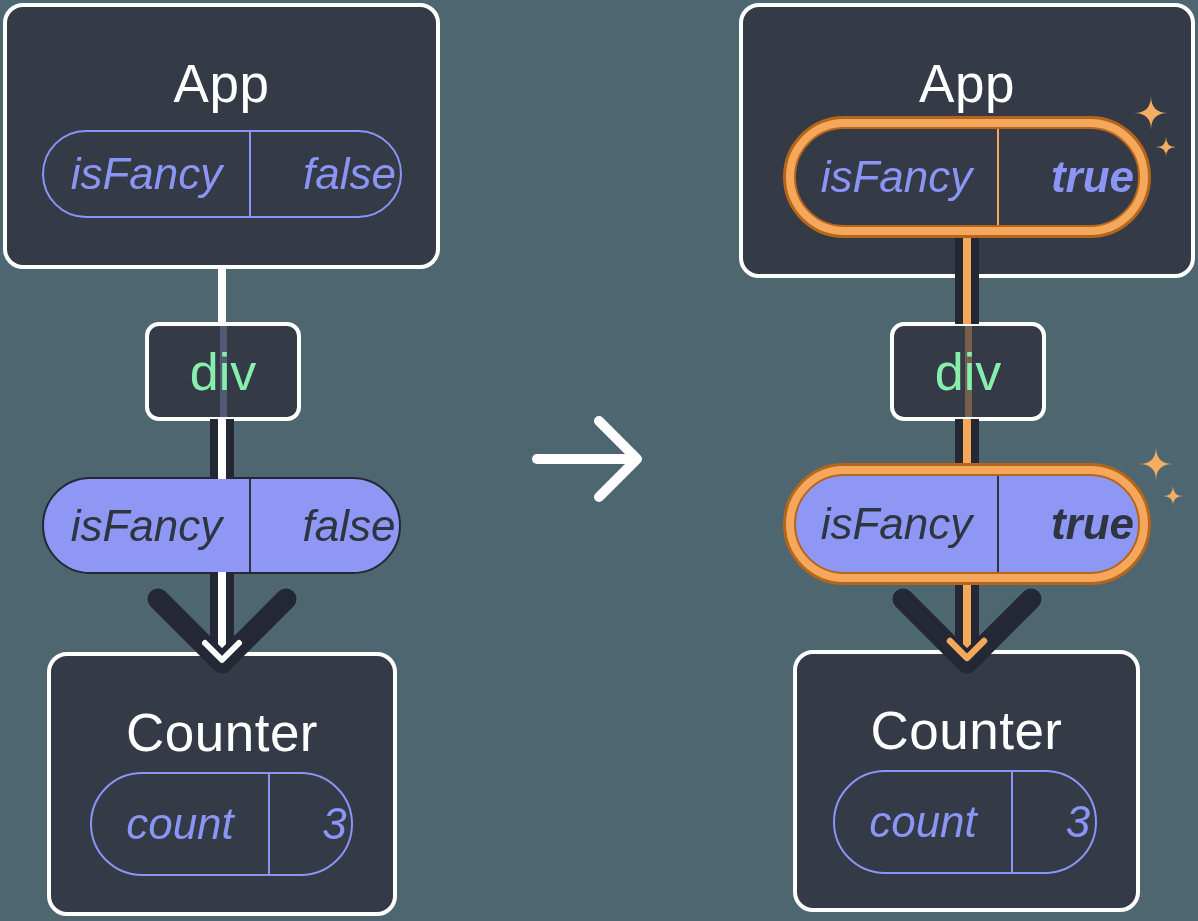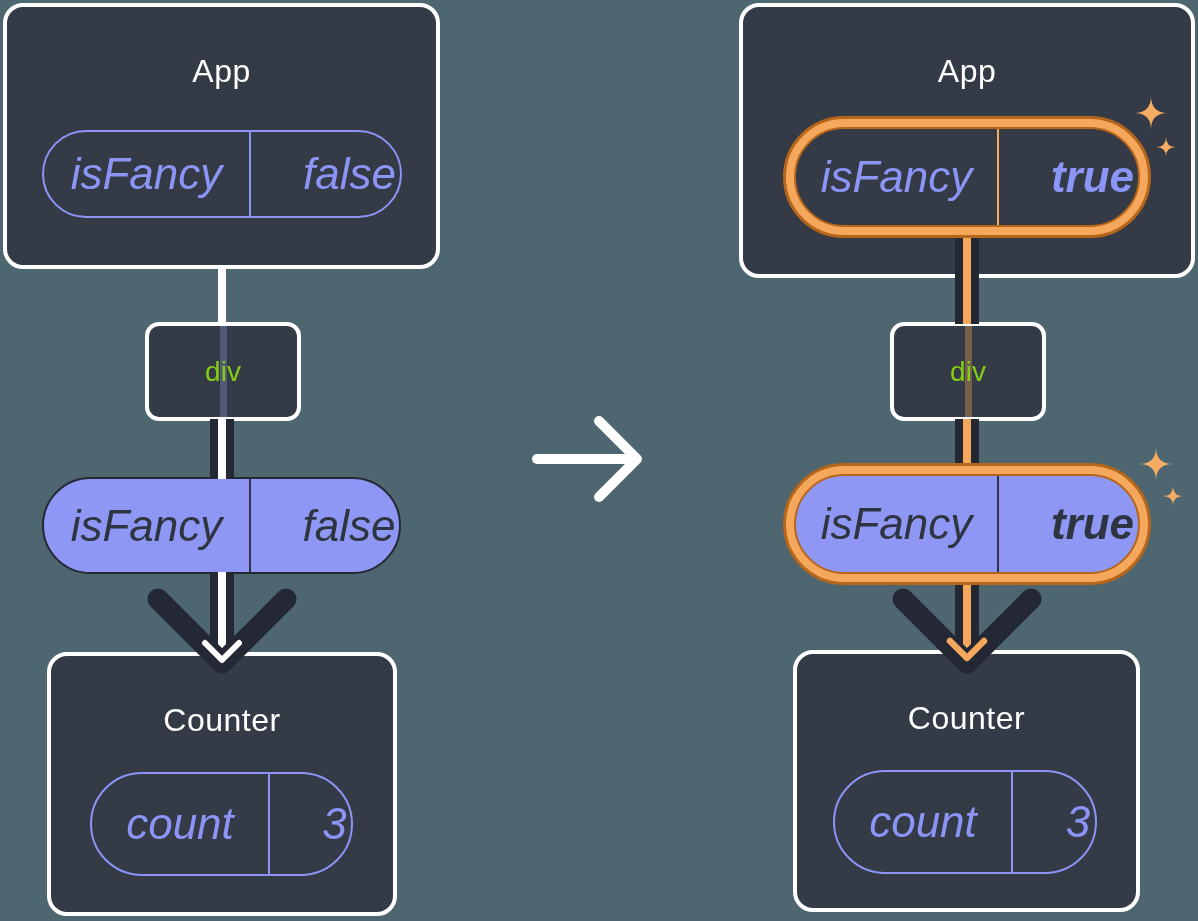--- a/index.html
+++ b/index.html
@@ -19,24 +19,24 @@
     position:relative;width:1198px;height:921px;overflow:hidden;
     background:var(--background);
     font-family:"Liberation Sans", sans-serif;
   }
   .card{
     position:absolute;background:var(--card-background);
     border:4px solid var(--card-border);border-radius:20px;box-sizing:border-box;
   }
   .card-title{
     position:absolute;top:46px;left:0;right:0;text-align:center;
-    font-size:32px;font-weight:500;color:#fff;letter-spacing:.5px;
+    font-size:53px;font-weight:500;color:#fff;letter-spacing:.5px;
   }
   .divbox{border-radius:14px;display:flex;align-items:center;justify-content:center;}
-  .div-label{font-size:28px;color:#84cc16;font-weight:500;position:relative;z-index:1;}
+  .div-label{font-size:52px;color:#86efac;font-weight:500;position:relative;z-index:1;}
   .through{position:absolute;top:0;bottom:0;left:50%;width:7px;margin-left:-3.5px;}
   .through.p{background:rgba(150,158,222,.32);}
   .through.o{background:rgba(245,167,91,.34);}
   .pill{
     position:absolute;display:flex;align-items:stretch;border-radius:999px;
     box-sizing:border-box;font-size:44px;
   }
   .pill .cell{display:flex;align-items:center;justify-content:center;font-style:italic;}
   .pill .cell.grow{flex:1;padding-left:48px;}
   .pill.outline{border:2.5px solid var(--purple);color:var(--purple);}

